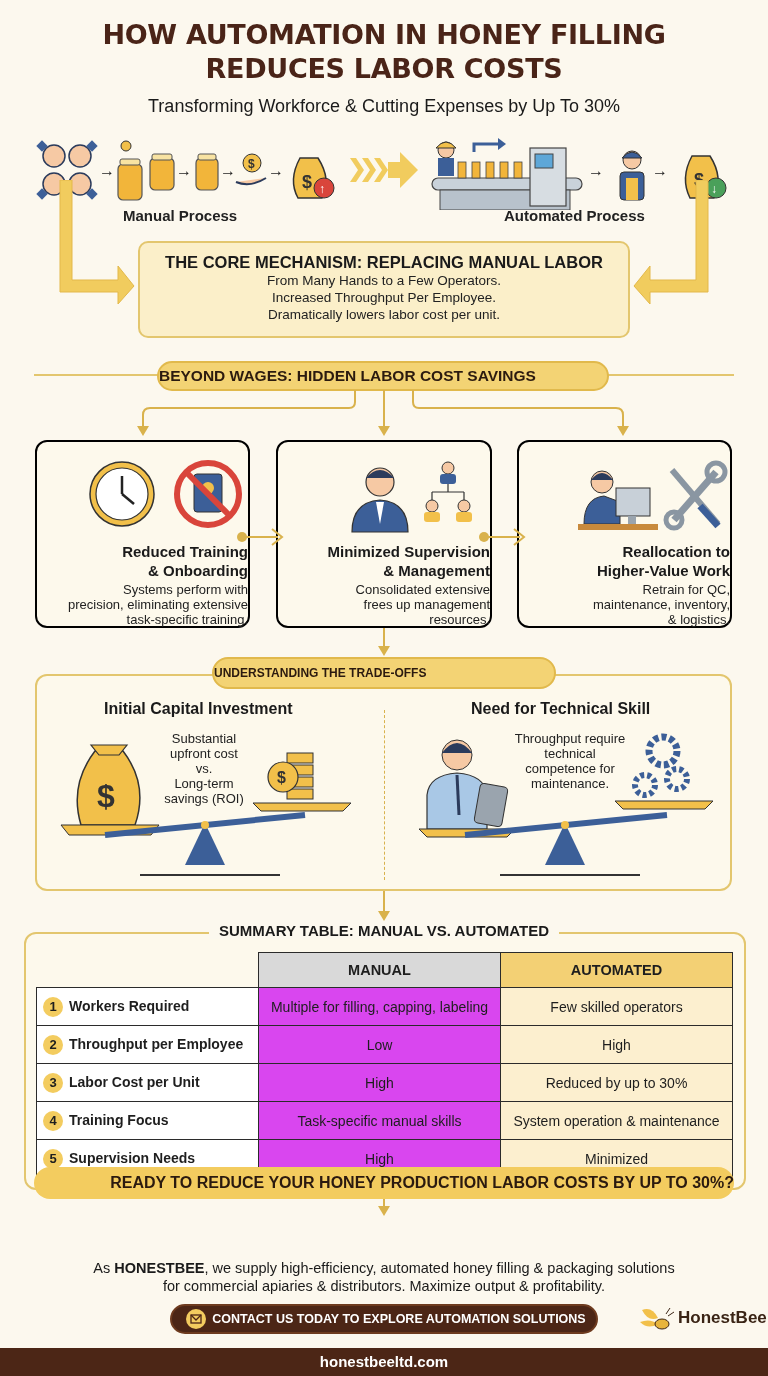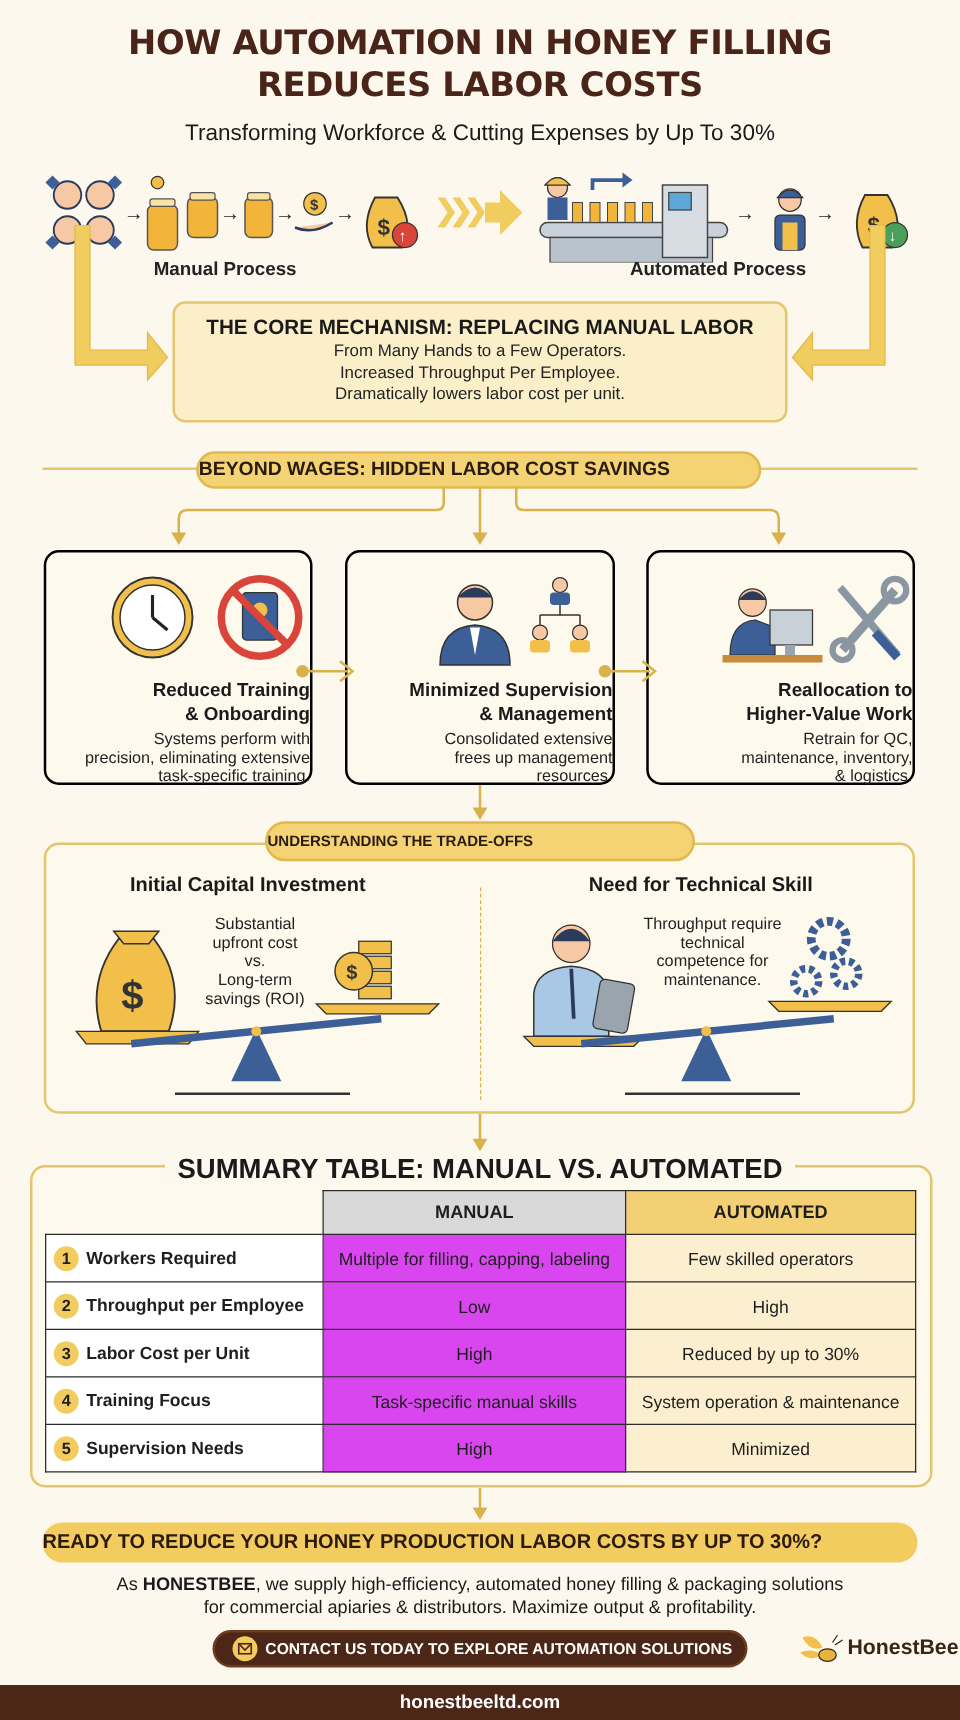--- a/index.html
+++ b/index.html
@@ -60,21 +60,21 @@
   .trade-t { font-size: 13px; line-height: 15px; color: #222; text-align: center; }
 
   .sum-box {
     left: 24px; top: 932px; width: 722px; height: 258px;
     border: 2px solid #e3c66e; border-radius: 12px; background: #fdf9ec;
   }
   .sum-title {
     left: 0; width: 768px; top: 922px; text-align: center;
   }
   .sum-title span {
-    background: #fcf8ee; padding: 0 10px; font-weight: bold; font-size: 22px; color: #1a1a1a;
+    background: #fcf8ee; padding: 0 10px; font-weight: bold; font-size: 15px; color: #1a1a1a;
   }
 
   table.summary {
     position: absolute; left: 36px; top: 952px;
     border-collapse: collapse; font-size: 14px;
   }
   table.summary td, table.summary th {
     border: 1.5px solid #2b2b2b; height: 38px; text-align: center; padding: 0 4px;
   }
   table.summary th { font-weight: bold; font-size: 14.5px; height: 35px; }
@@ -84,22 +84,22 @@
   td.rowlabel { text-align: left !important; font-weight: bold; background: #fff; width: 222px; }
   td.manual { background: #d946ef; width: 242px; }
   td.auto { background: #fcefcf; width: 232px; }
   .num {
     display: inline-block; width: 20px; height: 20px; border-radius: 50%;
     background: #f3cc5f; text-align: center; line-height: 20px; font-size: 13px;
     margin: 0 6px 0 2px; font-weight: bold;
   }
 
   .cta-pill {
-    left: 34px; top: 1218px; width: 700px; height: 32px;
-    background: #f3cc5f; border-radius: 16px; text-align: left;
+    left: 34px; top: 1167px; width: 700px; height: 32px;
+    background: #f3cc5f; border-radius: 16px; text-align: right;
     font-weight: bold; font-size: 16px; line-height: 32px; color: #2b1a0f;
   }
   .cta-text {
     left: 0; width: 768px; top: 1259px; text-align: center;
     font-size: 14.5px; line-height: 18px; color: #1a1a1a;
   }
   .contact-btn {
     left: 170px; top: 1304px; width: 428px; height: 30px;
     background: #4c2616; border-radius: 15px; border: 2px solid #6e3b1f;
     color: #fff; font-weight: bold; font-size: 12.5px; line-height: 26px;

